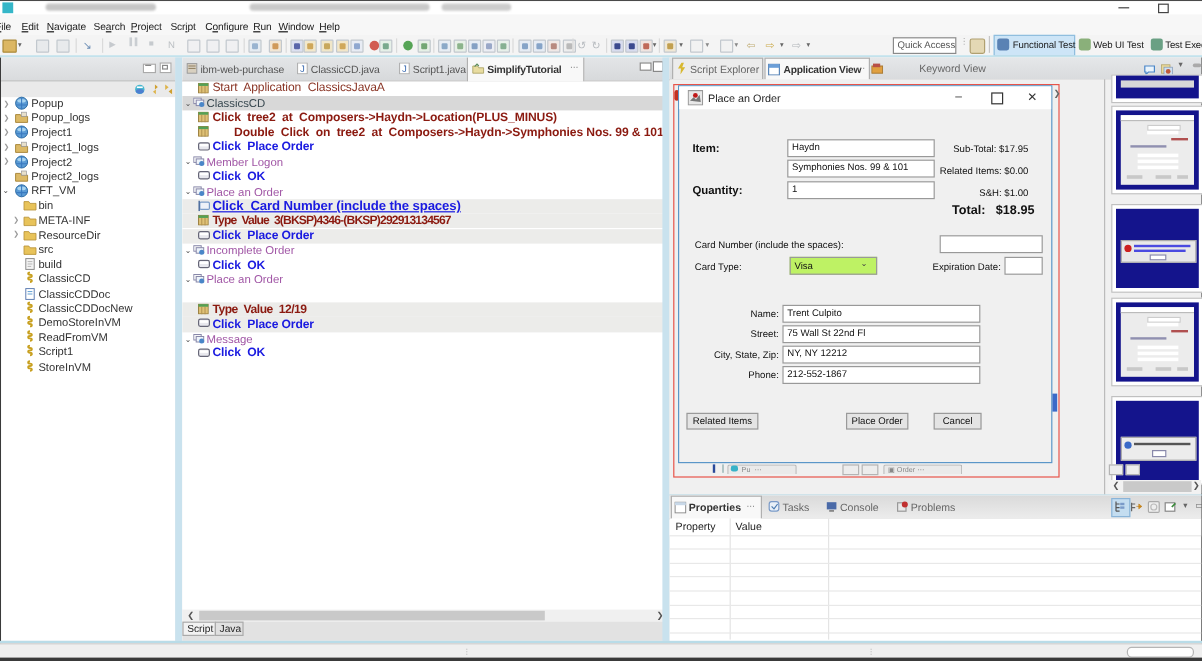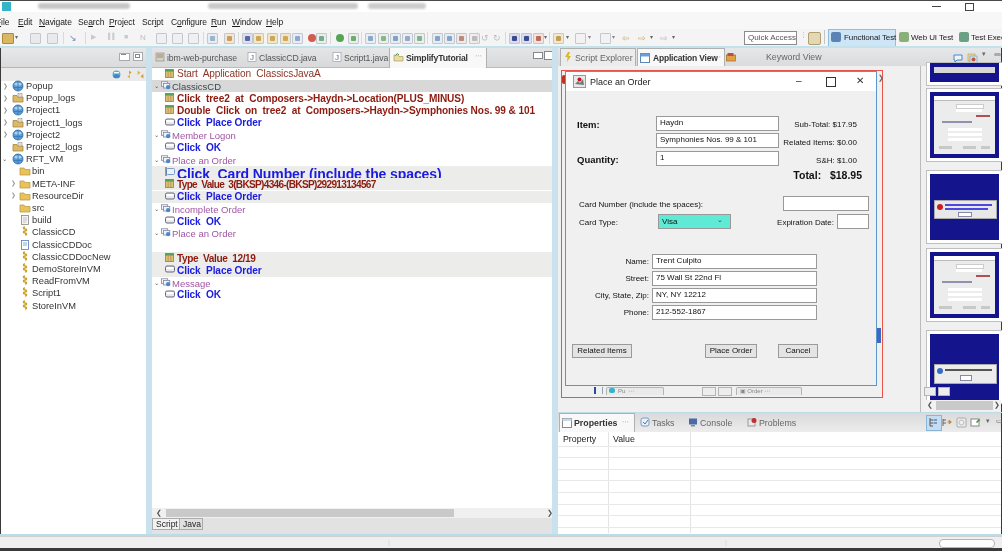--- a/index.html
+++ b/index.html
@@ -430,21 +430,21 @@
         <span class="abs" style="left:25px;top:0.5px;font-size:10.1px;letter-spacing:-0.1px;font-weight:bold;color:#8b1a10;white-space:pre;">Click  tree2  at  Composers-&gt;Haydn-&gt;Location(PLUS_MINUS)</span>
       </div>
       <div class="abs" style="left:0;top:36.4px;width:404px;height:12.3px;">
         <span class="abs" style="left:13px;top:1px;">
           <svg width="9" height="9" viewBox="0 0 10 10">
             <rect x="0.5" y="0.5" width="9" height="9" fill="#dfc176" stroke="#9a7e3e" stroke-width="0.9"></rect>
             <rect x="0.5" y="0.5" width="9" height="2.4" fill="#55a055"></rect>
             <path d="M3.5 3v7M6.5 3v7" stroke="#b09050" stroke-width="0.9"></path>
           </svg>
         </span>
-        <span class="abs" style="left:25px;top:0.5px;font-size:10.1px;letter-spacing:-0.1px;font-weight:bold;color:#8b1a10;white-space:pre;">Double  Click  on  tree2  at  Composers-&gt;Haydn-&gt;Symphonies Nos. 99 &amp; 101</span>
+        <span class="abs" style="left:43px;top:0.5px;font-size:10.1px;letter-spacing:-0.1px;font-weight:bold;color:#8b1a10;white-space:pre;">Double  Click  on  tree2  at  Composers-&gt;Haydn-&gt;Symphonies Nos. 99 &amp; 101</span>
       </div>
       <div class="abs" style="left:0;top:48.7px;width:404px;height:12.3px;">
         <span class="abs" style="left:13px;top:1px;">
           <svg width="10" height="8" viewBox="0 0 10 8">
             <rect x="0.5" y="1" width="9" height="6" rx="1.5" fill="#e8e8ee" stroke="#667"></rect>
             <rect x="1.5" y="2" width="7" height="2" fill="#fff"></rect>
           </svg>
         </span>
         <span class="abs" style="left:25px;top:0.5px;font-size:10.1px;letter-spacing:-0.1px;font-weight:bold;color:#1a1ae0;white-space:pre;">Click  Place Order</span>
       </div>
@@ -479,21 +479,21 @@
         </span>
         <span class="abs" style="left:20px;top:1px;font-size:9.5px;color:#a055a5;">Place an Order</span>
       </div>
       <div class="abs" style="left:0;top:97.9px;width:404px;height:12.3px;background:#ececea;">
         <span class="abs" style="left:13px;top:1px;">
           <svg width="10" height="9" viewBox="0 0 10 9">
             <rect x="1.5" y="1.5" width="8" height="6" rx="1" fill="#eef2f8" stroke="#7a9cc8"></rect>
             <path d="M1 0v9" stroke="#4a6a9c" stroke-width="1.2"></path>
           </svg>
         </span>
-        <span class="abs" style="left:25px;top:0.5px;font-size:14px;letter-spacing:-0.1px;font-weight:bold;color:#1a1ae0;white-space:pre;text-decoration:underline;">Click  Card Number (include the spaces)</span>
+        <span class="abs" style="left:25px;top:0.5px;font-size:11px;letter-spacing:-0.1px;font-weight:bold;color:#1a1ae0;white-space:pre;text-decoration:underline;">Click  Card Number (include the spaces)</span>
       </div>
       <div class="abs" style="left:0;top:110.2px;width:404px;height:12.3px;background:#ececea;">
         <span class="abs" style="left:13px;top:1px;">
           <svg width="9" height="9" viewBox="0 0 10 10">
             <rect x="0.5" y="0.5" width="9" height="9" fill="#dfc176" stroke="#9a7e3e" stroke-width="0.9"></rect>
             <rect x="0.5" y="0.5" width="9" height="2.4" fill="#55a055"></rect>
             <path d="M3.5 3v7M6.5 3v7" stroke="#b09050" stroke-width="0.9"></path>
           </svg>
         </span>
         <span class="abs" style="left:25px;top:0.5px;font-size:10.1px;letter-spacing:-0.7px;font-weight:bold;color:#8b1a10;white-space:pre;">Type  Value  3(BKSP)4346-(BKSP)292913134567</span>
@@ -814,21 +814,21 @@
       <div class="abs" style="left:90px;top:79px;width:121px;height:13px;background:#fff;border:1px solid #999;font-size:8px;color:#111;">
         <span class="abs" style="left:3px;top:1px;">1</span>
       </div>
       <span class="abs" style="left:180px;top:84px;width:111px;text-align:right;font-size:8px;color:#111;">S&amp;H: $1.00</span>
       <span class="abs" style="left:180px;top:97px;width:116px;text-align:right;font-size:10.5px;font-weight:bold;color:#111;">Total:&nbsp;&nbsp;&nbsp;$18.95</span>
       <span class="abs" style="left:13px;top:128px;font-size:8px;color:#111;">Card Number (include the spaces):</span>
       <div class="abs" style="left:217px;top:124px;width:84px;height:13px;background:#fff;border:1px solid #999;font-size:8px;color:#111;">
         <span class="abs" style="left:3px;top:1px;"></span>
       </div>
       <span class="abs" style="left:13px;top:146px;font-size:8px;color:#111;">Card Type:</span>
-      <div class="abs" style="left:92px;top:142px;width:71px;height:13px;background:#5eead4;border:1px solid #999;">
+      <div class="abs" style="left:92px;top:142px;width:71px;height:13px;background:#bef264;border:1px solid #999;">
         <span class="abs" style="left:3px;top:2px;font-size:8px;color:#111;">Visa</span>
         <span class="abs" style="left:58px;top:1px;font-size:7px;color:#444;">⌄</span>
       </div>
       <span class="abs" style="left:200px;top:146px;width:68px;text-align:right;font-size:8px;color:#111;">Expiration Date:</span>
       <div class="abs" style="left:271px;top:142px;width:30px;height:13px;background:#fff;border:1px solid #999;font-size:8px;color:#111;">
         <span class="abs" style="left:3px;top:1px;"></span>
       </div>
       <span class="abs" style="left:35px;top:185px;width:48px;text-align:right;font-size:8px;color:#111;">Name:</span>
       <div class="abs" style="left:86px;top:182px;width:163px;height:13px;background:#fff;border:1px solid #999;font-size:8px;color:#111;">
         <span class="abs" style="left:3px;top:1px;">Trent Culpito</span>

